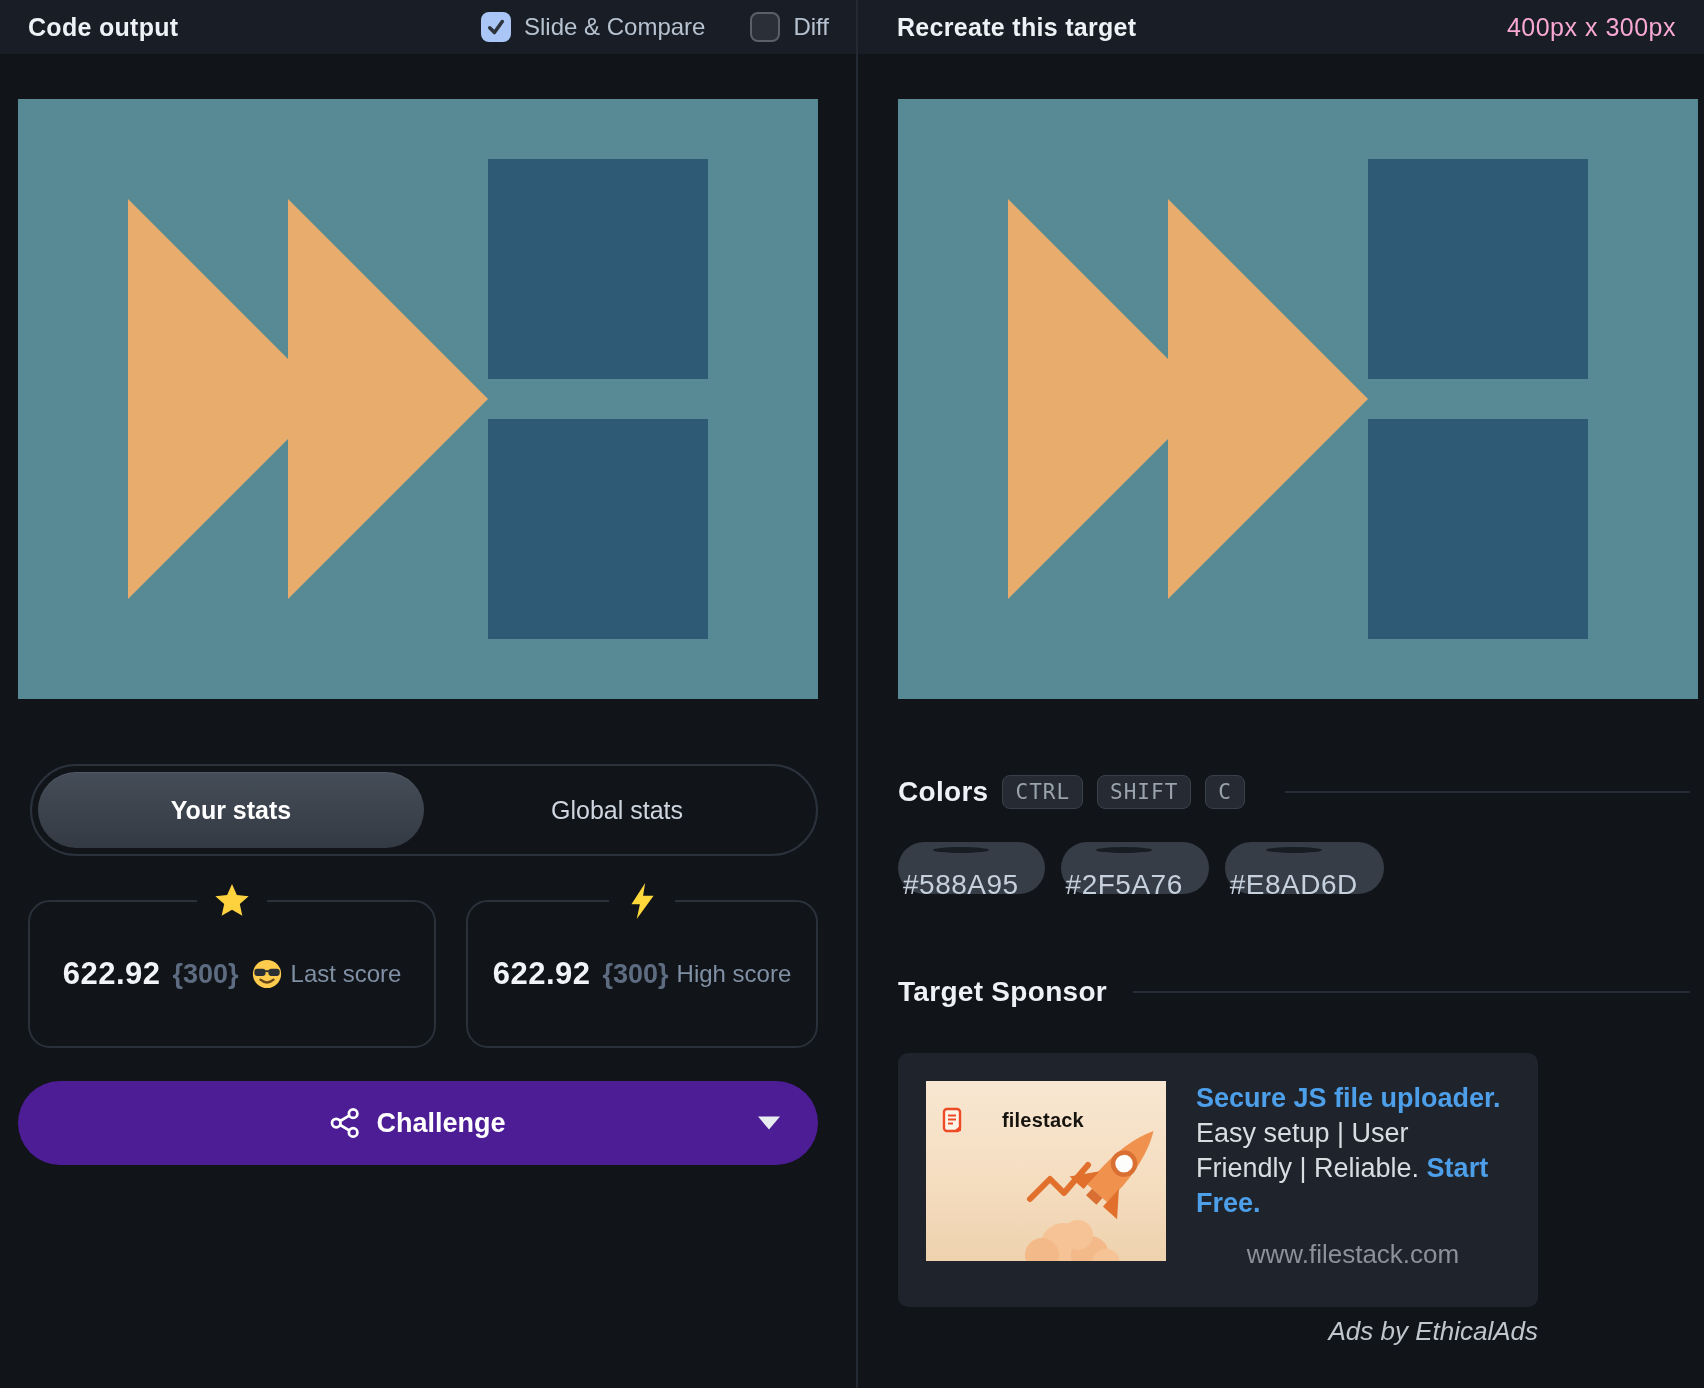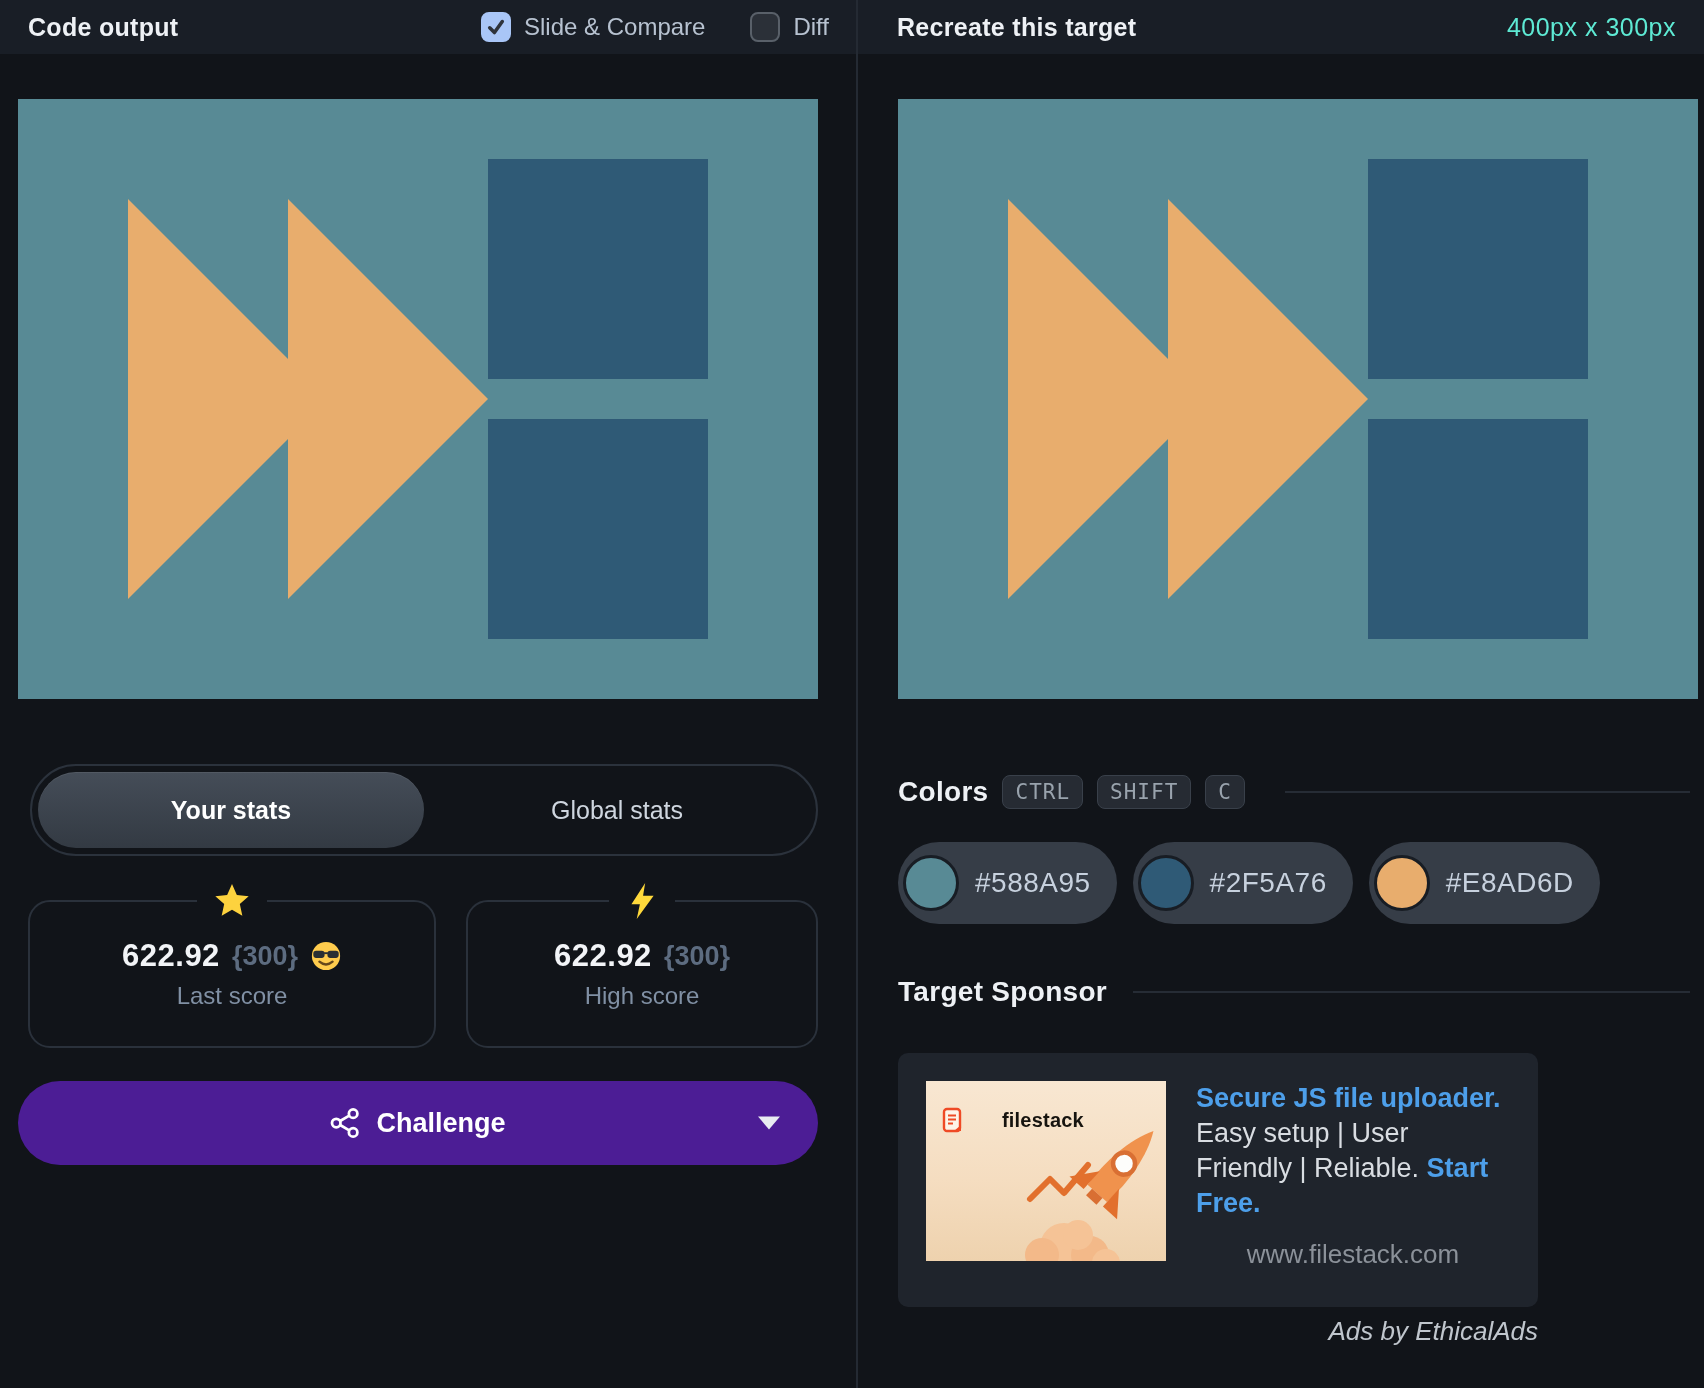--- a/index.html
+++ b/index.html
@@ -16,21 +16,21 @@
   .header-right { flex:1; display:flex; align-items:center; justify-content:space-between;
     padding:0 28px 0 40px; }
   .panel-title { font-size:25px; font-weight:bold; color:#eef1f5; letter-spacing:.3px; }
   .chk-group { display:flex; align-items:center; gap:13px; }
   .chk-group.first { margin-left:auto; }
   .chk-group.second { margin-left:45px; }
   .chk { width:30px; height:30px; border-radius:8px; cursor:pointer; }
   .chk.checked { background:#a9c6f7; display:flex; align-items:center; justify-content:center; }
   .chk.unchecked { background:#2b3038; border:2px solid #596069; }
   .chk-label { font-size:24px; color:#b7c2d0; cursor:pointer; }
-  .size-label { font-size:25px; color:#5eead4; letter-spacing:.5px; }
+  .size-label { font-size:25px; color:#f9a8d4; letter-spacing:.5px; }
 
   .divider-v { position:absolute; left:856px; top:0; width:2px; height:1388px; background:#242a33; }
 
   
   .canvas { position:absolute; top:99px; width:800px; height:600px; overflow:hidden; }
   .canvas.left { left:18px; }
   .canvas.right { left:898px; }
   .tri { position:absolute; top:100px; width:200px; height:400px;
     clip-path:polygon(0 0, 100% 50%, 0 100%); }
   .tri.t1 { left:110px; } .tri.t2 { left:270px; }
@@ -40,21 +40,21 @@
   
   .tabs { position:absolute; left:30px; top:764px; width:788px; height:92px;
     border:2px solid #2b323c; border-radius:999px; display:flex; align-items:stretch; padding:6px; }
   .tab { flex:1; display:flex; align-items:center; justify-content:center;
     font-size:25px; border-radius:999px; color:#cfd6df; cursor:pointer; }
   .tab.active { background:linear-gradient(180deg,#454d58,#333a43); color:#ffffff;
     font-weight:bold; box-shadow:inset 0 1px 0 rgba(255,255,255,.07); }
 
   
   .card { position:absolute; top:900px; height:148px; border:2px solid #2a313b;
-    border-radius:22px; display:flex; flex-direction:column; align-items:center;
+    border-radius:22px; display:flex; flex-direction:row; align-items:center;
     justify-content:center; gap:8px;text-align:center; }
   .card.c1 { left:28px; width:408px; }
   .card.c2 { left:466px; width:352px; }
   .card-icon { position:absolute; top:-20px; left:50%; transform:translateX(-50%);
     background:#111419; padding:0 16px; line-height:0; }
   .card-value-row { display:flex; align-items:center; gap:12px; }
   .value { font-size:31px; font-weight:bold; color:#f2f4f7; letter-spacing:.5px; }
   .target-num { font-size:27px; font-weight:bold; color:#5d6c80; }
   .card-label { font-size:24px; color:#8090a4; }
 
@@ -70,22 +70,22 @@
   
   .colors-row { position:absolute; left:898px; top:772px; width:792px; height:40px;
     display:flex; align-items:center; gap:14px; }
   .section-title { font-size:28px; font-weight:bold; color:#eef1f5; letter-spacing:.3px; }
   .keycap { background:#262b33; border:1px solid #39404a; border-radius:8px;
     padding:4px 12px; font-family:"DejaVu Sans Mono", monospace; font-size:21px;
     color:#99a3ad; letter-spacing:1px; }
   .rule { flex:1; height:2px; background:#262c35; margin-left:26px; }
 
   .swatches { position:absolute; left:898px; top:842px; display:flex; gap:16px; }
-  .swatch { height:82px; border-radius:999px; background:#363d47; display:flex;
-    align-items:center; padding:5px 26px 5px 5px; gap:16px; cursor:pointer; }
+  .swatch { height:52px; border-radius:999px; background:#363d47; display:flex;
+    align-items:center; padding:5px 26px 5px 5px; gap:16px; cursor:pointer;flex-direction:column; }
   .swatch-circle { width:56px; height:56px; border-radius:50%; border:3px solid #181d24; }
   .swatch-hex { font-size:28px; color:#c7d1de; letter-spacing:.5px; }
 
   .sponsor-row { position:absolute; left:898px; top:972px; width:792px; height:40px;
     display:flex; align-items:center; }
 
   .ad-card { position:absolute; left:898px; top:1053px; width:640px; height:254px;
     background:#1f242c; border-radius:10px; padding:28px; display:flex; gap:30px; }
   .ad-img { width:240px; height:180px; flex-shrink:0; position:relative; overflow:hidden;
     background:linear-gradient(180deg,#f8e7d2 0%,#f5ddc0 55%,#eed2ae 100%); }

